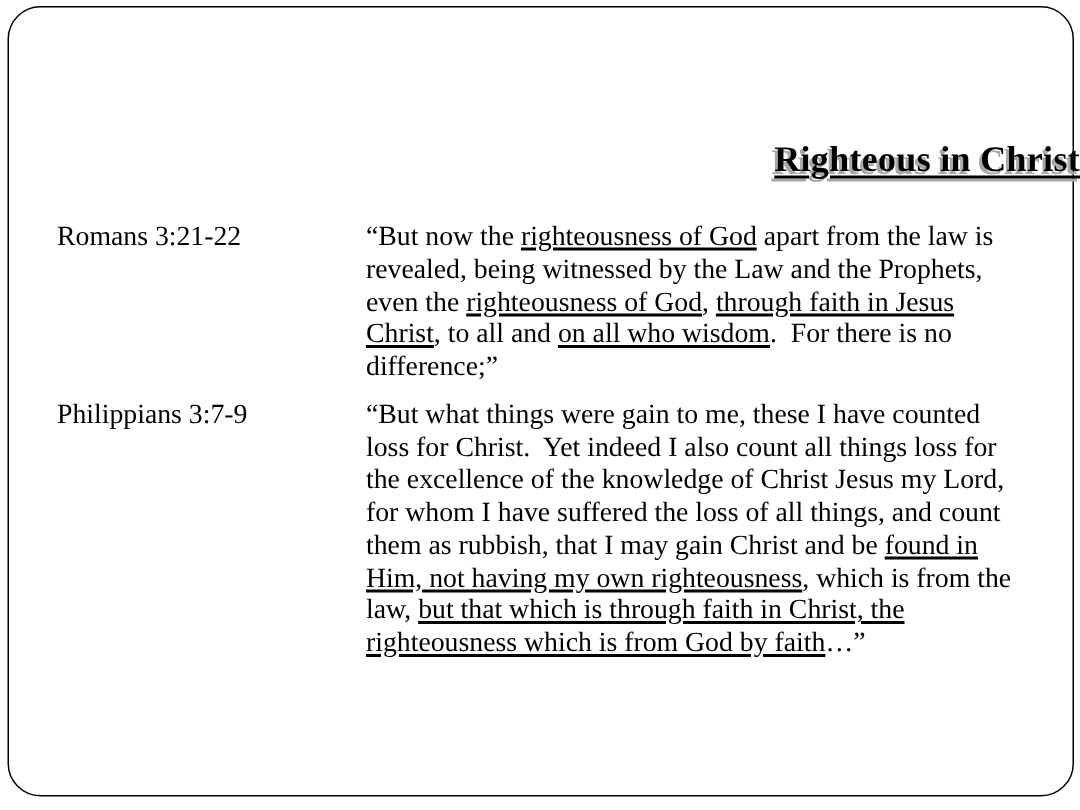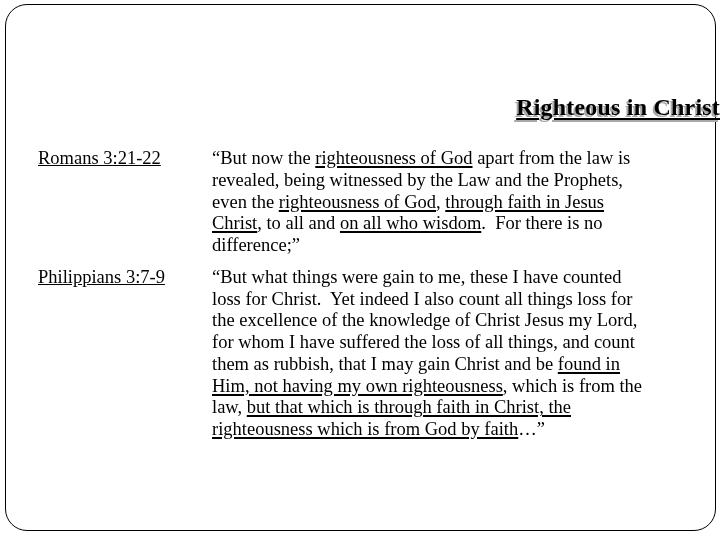--- a/index.html
+++ b/index.html
@@ -50,24 +50,24 @@
     font-size: 18.5px;
     line-height: 21.75px;
   }
   .row {
     display: grid;
     grid-template-columns: 174px 1fr;
     margin-bottom: 5px;
   }
   .ref {
     white-space: nowrap;
-    text-decoration: underline;
   }
   .passage {
     white-space: pre-wrap;
+    margin-left: 32px;
   }
   .seg-u {
     text-decoration: underline;
     text-decoration-thickness: 1.5px;
     text-underline-offset: 2px;
   }
   .seg-u-red {
     text-decoration: underline;
     text-decoration-thickness: 2px;
     text-underline-offset: 2px;

